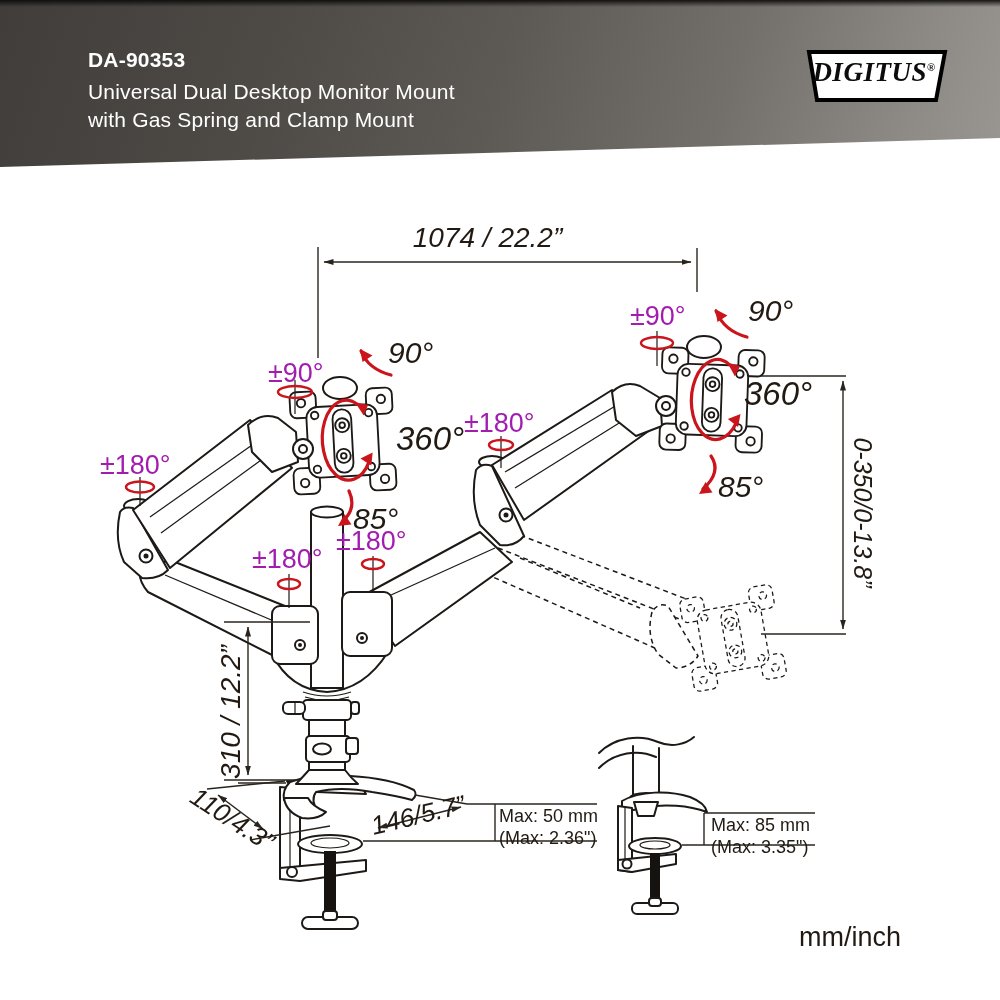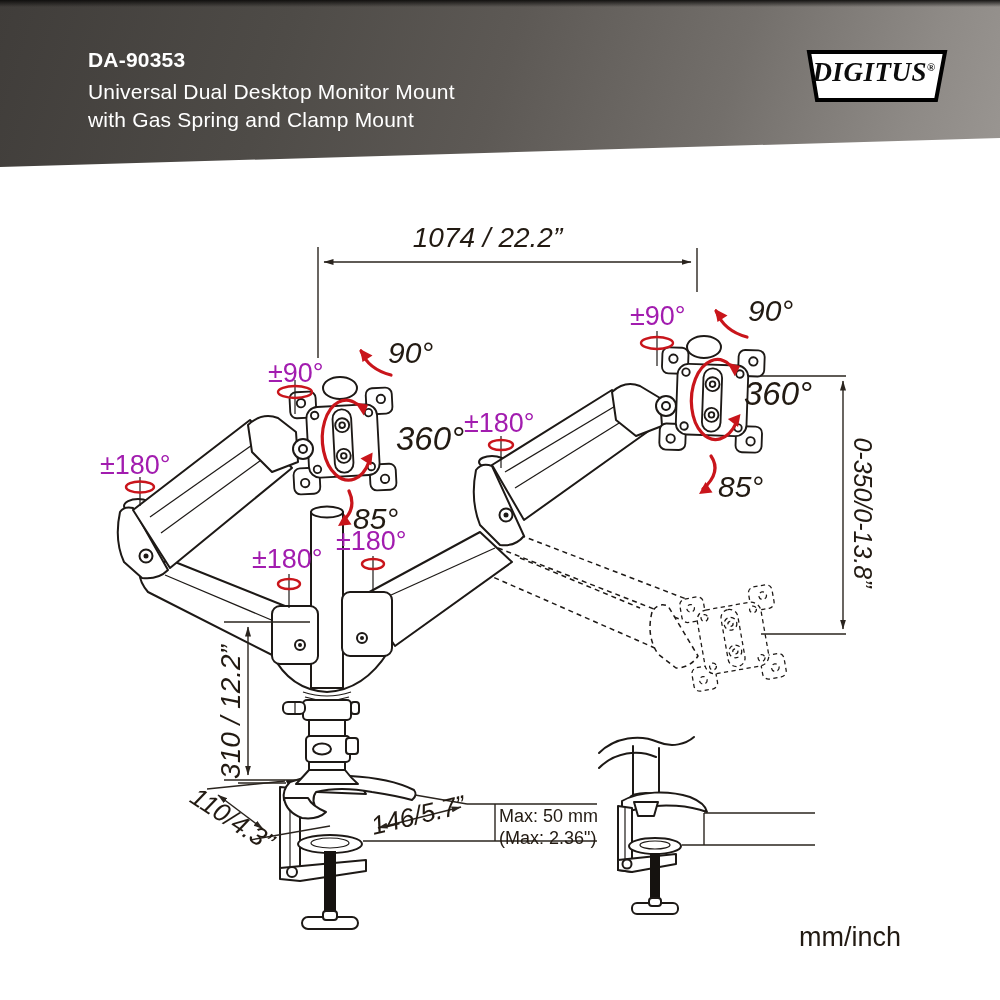--- a/index.html
+++ b/index.html
@@ -295,16 +295,20 @@
 
   <div class="lbl dim it" style="left:757px;top:498px;width:210px;text-align:center;font-size:25px;transform:rotate(90deg);">0-350/0-13.8”</div>
   <div class="lbl dim it" style="left:131px;top:696px;width:200px;text-align:center;transform:rotate(-90deg);">310 / 12.2”</div>
   <div class="lbl it" style="left:167px;top:804px;width:130px;text-align:center;font-size:26px;transform:rotate(33deg);">110/4.3”</div>
   <div class="lbl it" style="left:348px;top:800px;width:140px;text-align:center;font-size:26px;transform:rotate(-13.5deg);">146/5.7”</div>
 
   <div class="lbl small" style="left:499px;top:805px;">
     <div>Max: 50 mm</div>
     <div>(Max: 2.36")</div>
   </div>
+  <div class="lbl small" style="left:711px;top:814px;">
+    <div>Max: 85 mm</div>
+    <div>(Max: 3.35")</div>
+  </div>
 
   <div class="lbl" style="left:799px;top:922px;font-size:27px;">mm/inch</div>
 
 </div>
 
 </body></html>

